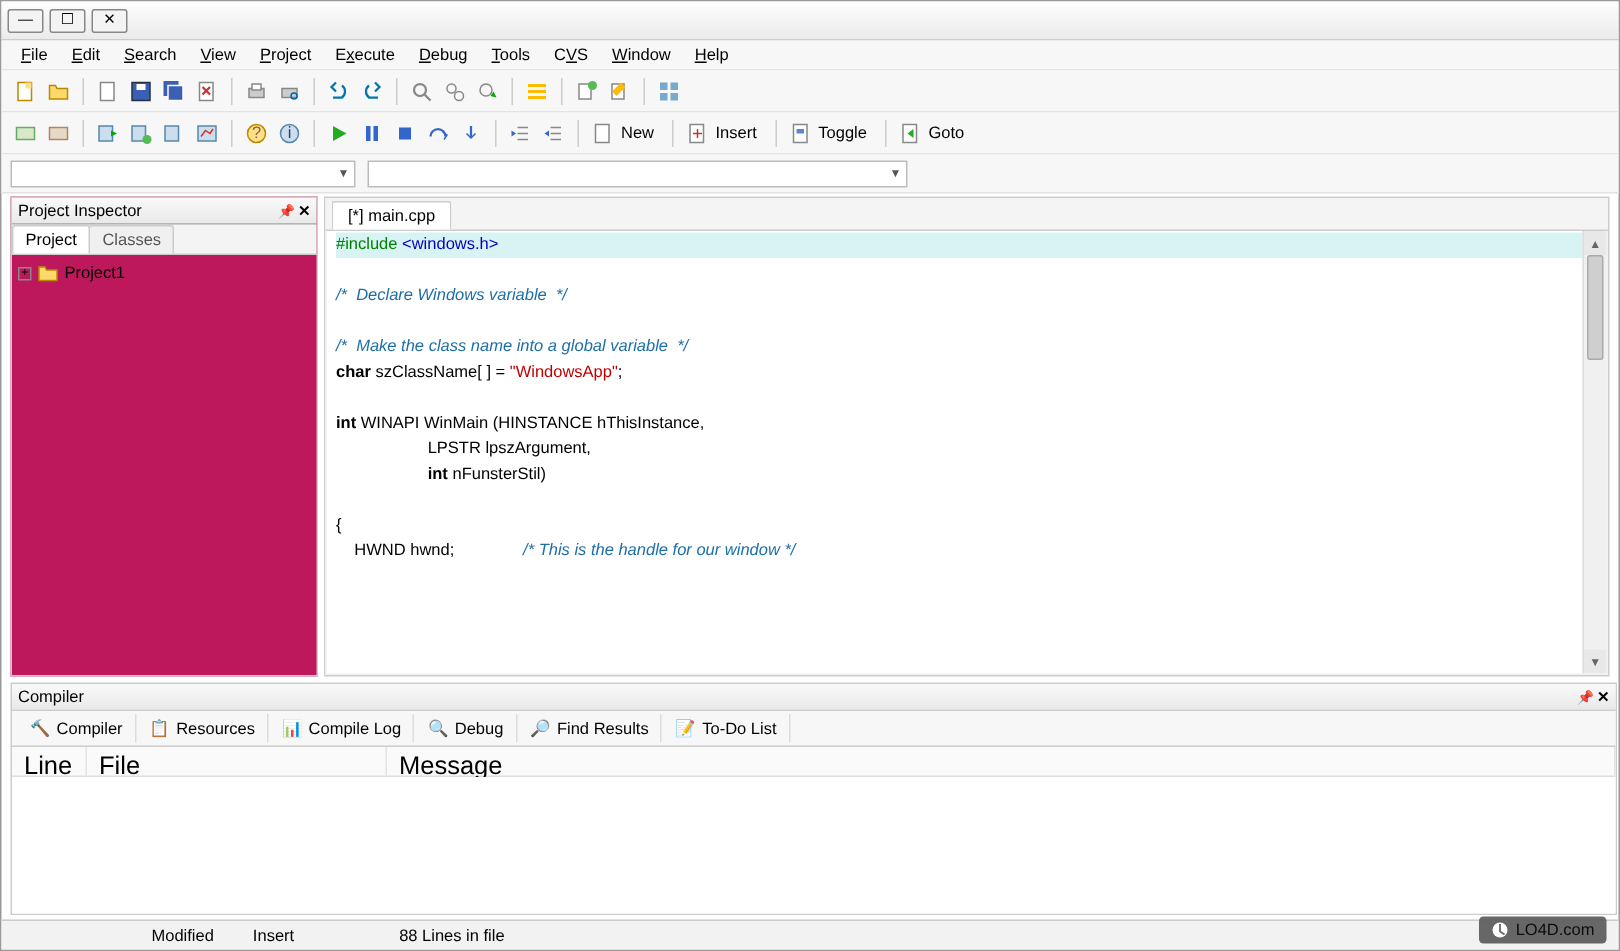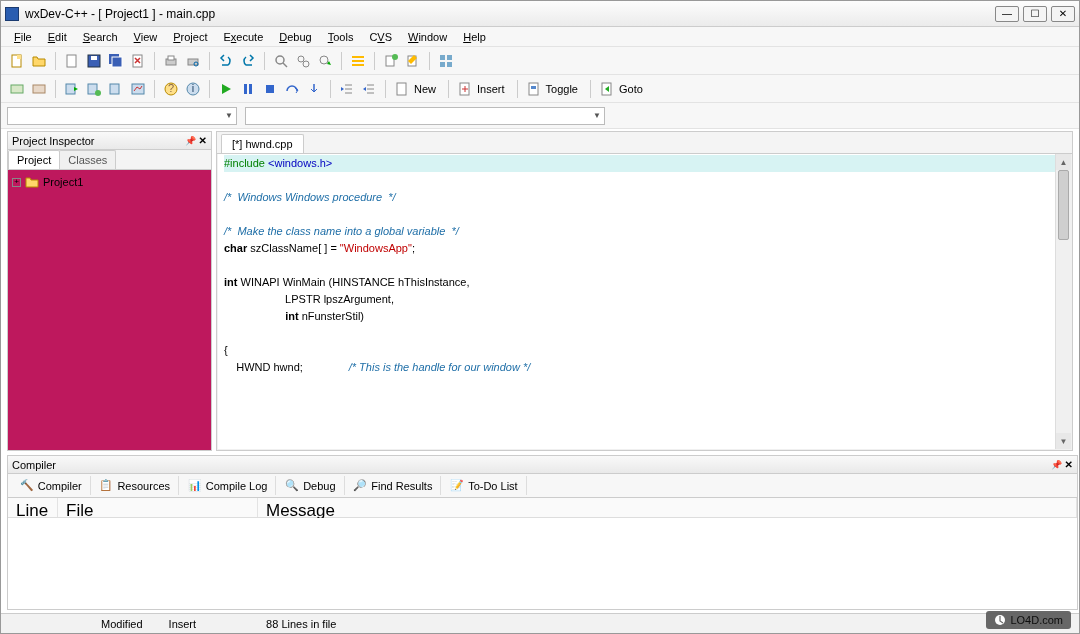--- a/index.html
+++ b/index.html
@@ -60,24 +60,20 @@
 .watermark{position:absolute;bottom:4px;right:8px;background:#606060;color:#fff;font-size:11px;padding:3px 8px;border-radius:3px;display:flex;align-items:center;gap:4px;opacity:0.95}
 .appicon{width:14px;height:14px;background:#2a5db0;border:1px solid #1a3a70}
 svg{display:block}
 </style>
 </head>
 <body>
 
 <div class="window">
 
   <div class="titlebar">
-    <div class="titlebar-left">
-      <div class="appicon"></div>
-      <div class="titlebar-title">wxDev-C++  - [ Project1 ] - main.cpp</div>
-    </div>
     <div class="titlebar-btns">
       <div class="tb-btn">—</div>
       <div class="tb-btn">☐</div>
       <div class="tb-btn">✕</div>
     </div>
   </div>
 
   <div class="menubar" id="menubar">
       <div class="menu-item"><span class="u">F</span>ile</div>
       <div class="menu-item"><span class="u">E</span>dit</div>
@@ -352,26 +348,26 @@
           <svg class="ticon" viewBox="0 0 16 16">
               <path d="M2 4h4l1 2h7v7H2z" fill="#ffd76a" stroke="#b88a00"></path>
             </svg>
           <span>Project1</span>
         </div>
       </div>
     </div>
 
     <div class="right">
       <div class="ed-tabs">
-        <div class="ed-tab">[*] hwnd.cpp</div>
+        <div class="ed-tab">[*] main.cpp</div>
       </div>
       <div class="editor" id="editor">
         <div class="line hl"><span class="kw-pre">#include</span> <span class="inc">&lt;windows.h&gt;</span></div>
           <div class="line">&nbsp;</div>
-          <div class="line"><span class="cmt">/*  Windows Windows procedure  */</span></div>
+          <div class="line"><span class="cmt">/*  Declare Windows variable  */</span></div>
           <div class="line">&nbsp;</div>
           <div class="line"><span class="cmt">/*  Make the class name into a global variable  */</span></div>
           <div class="line"><span class="kw">char</span> szClassName[ ] = <span class="str">"WindowsApp"</span>;</div>
           <div class="line">&nbsp;</div>
           <div class="line"><span class="kw">int</span> WINAPI WinMain (HINSTANCE hThisInstance,</div>
           <div class="line">                    LPSTR lpszArgument,</div>
           <div class="line">                    <span class="kw">int</span> nFunsterStil)</div>
           <div class="line">&nbsp;</div>
           <div class="line">{</div>
           <div class="line">    HWND hwnd;               <span class="cmt">/* This is the handle for our window */</span></div>

